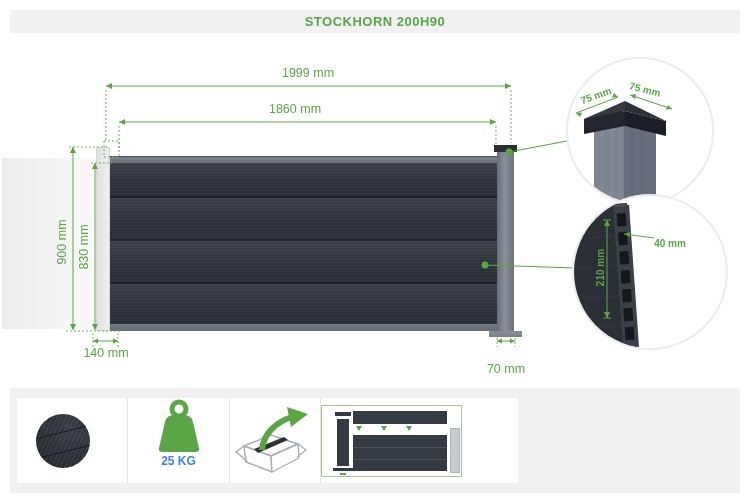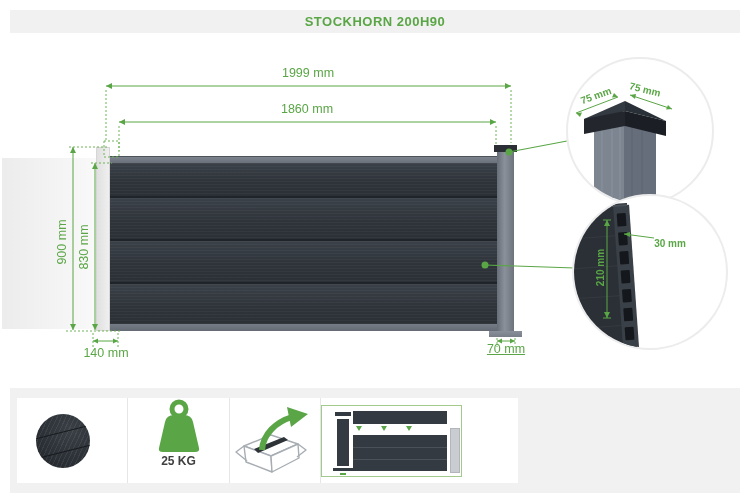--- a/index.html
+++ b/index.html
@@ -31,25 +31,25 @@
   .right-post-cap { position:absolute; left:494px; top:145px; width:23px; height:7px; background:#2b2f35; }
   .right-post-base { position:absolute; left:489px; top:331px; width:33px; height:6px;
     background:linear-gradient(180deg,#8a9099,#787e87); }
 
   
   .dim-layer { position:absolute; left:0; top:0; width:750px; height:499px; pointer-events:none; }
 
   
   .dim { position:absolute; color:#5aa646; font-size:12.5px; text-align:center; }
   .dim-2000 { left:258px; top:66px;  width:100px; }
-  .dim-1860 { left:257px; top:102px; width:100px; }
+  .dim-1860 { left:245px; top:102px; width:100px; }
   .dim-900  { left:27px;  top:235px; width:70px; transform:rotate(-90deg); }
   .dim-830  { left:49px;  top:240px; width:70px; transform:rotate(-90deg); }
   .dim-120  { left:66px;  top:346px; width:80px; }
-  .dim-70   { left:466px; top:342px; width:80px;text-decoration:underline; }
+  .dim-70   { left:466px; top:362px; width:80px; }
 
   
   .callout { position:absolute; background:#fff; border:2px solid #ececec; border-radius:50%;
     overflow:hidden; }
   .callout-top    { left:566px; top:57px;  width:148px; height:148px; }
   .callout-bottom { left:572px; top:194px; width:156px; height:156px; }
   .callout svg { position:absolute; left:0; top:0; }
   .clabel { position:absolute; color:#5aa646; font-size:10px; font-weight:700; text-align:center; }
   .cl-75a { left:-2px; top:31px; width:60px; transform:rotate(-20deg); }
   .cl-75b { left:47px; top:25px; width:60px; transform:rotate(14deg); }
@@ -64,21 +64,21 @@
   .cell-unbox    { left:230px; width:91px;  border-right:1px solid #e6e6e6; }
   .cell-assembly { left:321px; width:197px; }
   .texture-circle { position:absolute; left:19px; top:16px; width:54px; height:54px; border-radius:50%;
     background:
       repeating-linear-gradient(115deg, rgba(255,255,255,.07) 0 1px, transparent 1px 4px),
       radial-gradient(circle at 65% 30%, #3a4046 0%, #2b3036 60%, #22262b 100%);
     overflow:hidden; }
   .seam { position:absolute; left:-6px; width:70px; height:1px; background:#161a1e; transform:rotate(-14deg); }
   .seam1 { top:17px; } .seam2 { top:37px; }
   .weight-label { position:absolute; left:0; top:56px; width:100%; text-align:center;
-    color:#404040; font-size:12px; font-weight:700; }
+    color:#3b82f6; font-size:12px; font-weight:700; }
   .green-box { position:absolute; left:0px; top:7px; width:141px; height:72px;
     background:#fff; border:1px solid #a3ca8d; }
   .asm { position:absolute; background:#343a41; }
   .asm-lcap  { left:13px; top:6px;  width:16px; height:4px; }
   .asm-lpost { left:15px; top:13px; width:12px; height:47px; }
   .asm-lbase { left:11px; top:62px; width:20px; height:3px; }
   .asm-top   { left:31px; top:5px;  width:94px; height:13px; }
   .asm-stack { left:31px; top:29px; width:94px; height:36px; }
   .asm-stack .s { height:12px; border-top:1px solid #4a5159; }
   .asm-stack .s:first-child { border-top:none; }
@@ -231,21 +231,21 @@
           <line x1="29" y1="122" x2="37" y2="122"></line>
         <line x1="50" y1="38" x2="80" y2="42"></line>
       </g>
       <g fill="#5aa646">
         <polygon points="33,24 30,30 36,30"></polygon>
           <polygon points="33,122 30,116 36,116"></polygon>
         <polygon points="50,38 56,36 56,41"></polygon>
       </g>
     </svg>
     <div class="clabel cl-210">210 mm</div>
-    <div class="clabel cl-20">30 mm</div>
+    <div class="clabel cl-20">40 mm</div>
   </div>
 
   <div class="footer-bg"></div>
 
   <div class="cell cell-material">
     <div class="texture-circle">
       <div class="seam seam1"></div>
       <div class="seam seam2"></div>
     </div>
   </div>

